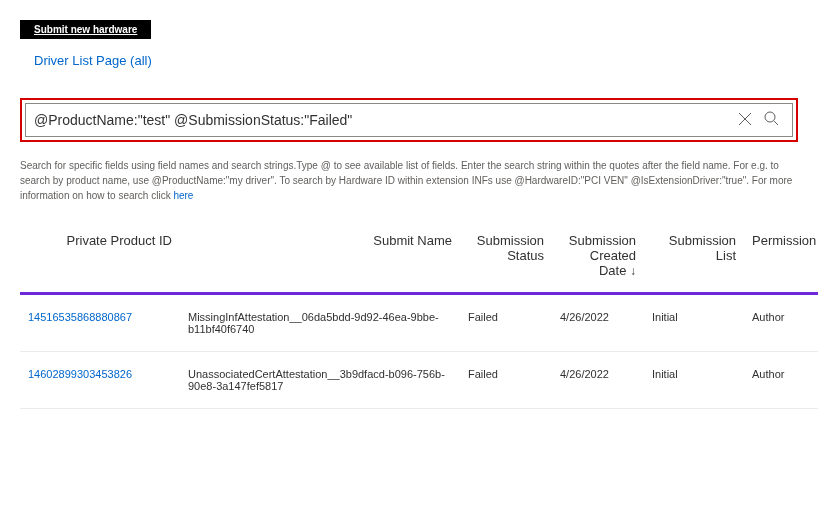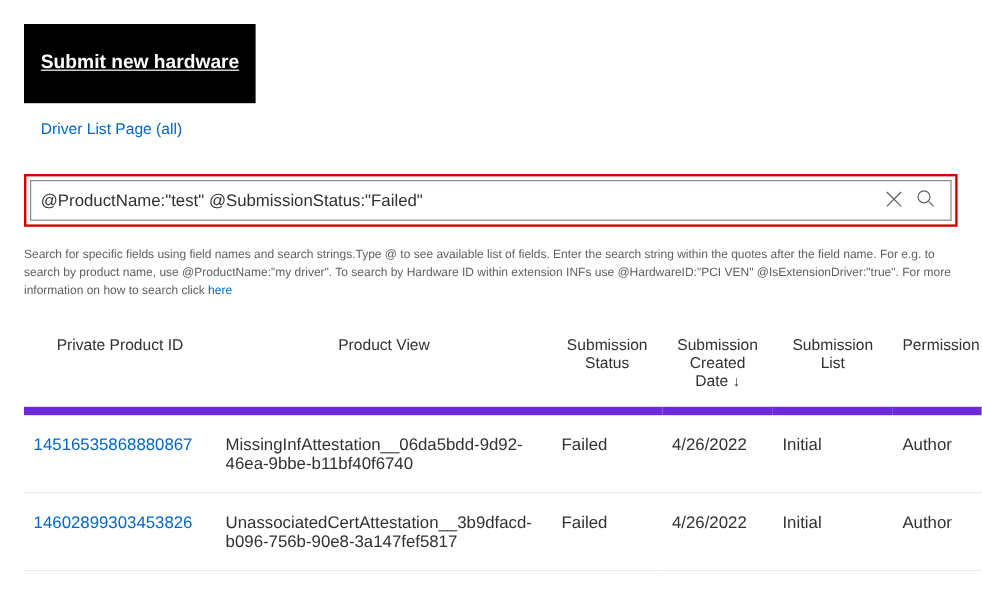--- a/index.html
+++ b/index.html
@@ -19,24 +19,24 @@
     }
     .top-links {
       display: flex;
       align-items: center;
       gap: 30px;
       margin-bottom: 14px;
     }
     .submit-hw {
       background: #000;
       color: #fff;
-      padding: 24px 14px;
+      padding: 4px 14px;
       font-weight: 600;
       text-decoration: underline;
-      font-size: 16px;
+      font-size: 10px;
       cursor: pointer;
     }
     .link {
       color: #0066cc;
       cursor: pointer;
       font-size: 13px;
     }
     .driver-list {
       margin: 0 17px 30px 14px;
     }
@@ -80,35 +80,35 @@
     .help-text .here-link {
       color: #0066cc;
       cursor: pointer;
     }
     table {
       width: 100%;
       border-collapse: collapse;
       table-layout: fixed;
     }
     th {
-      text-align: center;
+      text-align: right;
       font-weight: 400;
       color: #323130;
       font-size: 13px;
       padding: 10px 8px 14px 8px;
       vertical-align: top;
-      border-bottom: 7px solid #6d28d9;
+      border-bottom: 3px solid #6d28d9;
     }
     th.sorted {
       font-weight: 400;
     }
     td {
       padding: 16px 8px;
       vertical-align: top;
-      font-size: 14px;
+      font-size: 11px;
       color: #323130;
       border-bottom: 1px solid #edebe9;
       word-wrap: break-word;
     }
     td.id-link {
       color: #0066cc;
       cursor: pointer;
     }
     .sort-arrow {
       font-size: 12px;
@@ -160,21 +160,21 @@
     <col class="col-id">
       <col class="col-name">
       <col class="col-status">
       <col class="col-date">
       <col class="col-type">
       <col class="col-perm">
   </colgroup>
   <thead>
     <tr>
       <th>Private Product ID</th>
-      <th>Product View</th>
+      <th>Submit Name</th>
       <th>Submission Status</th>
       <th class="sorted">
         <span>Submission Created Date</span>
         <span class="sort-arrow">↓</span>
       </th>
       <th>Submission List</th>
       <th>Permission</th>
     </tr>
   </thead>
   <tbody>

